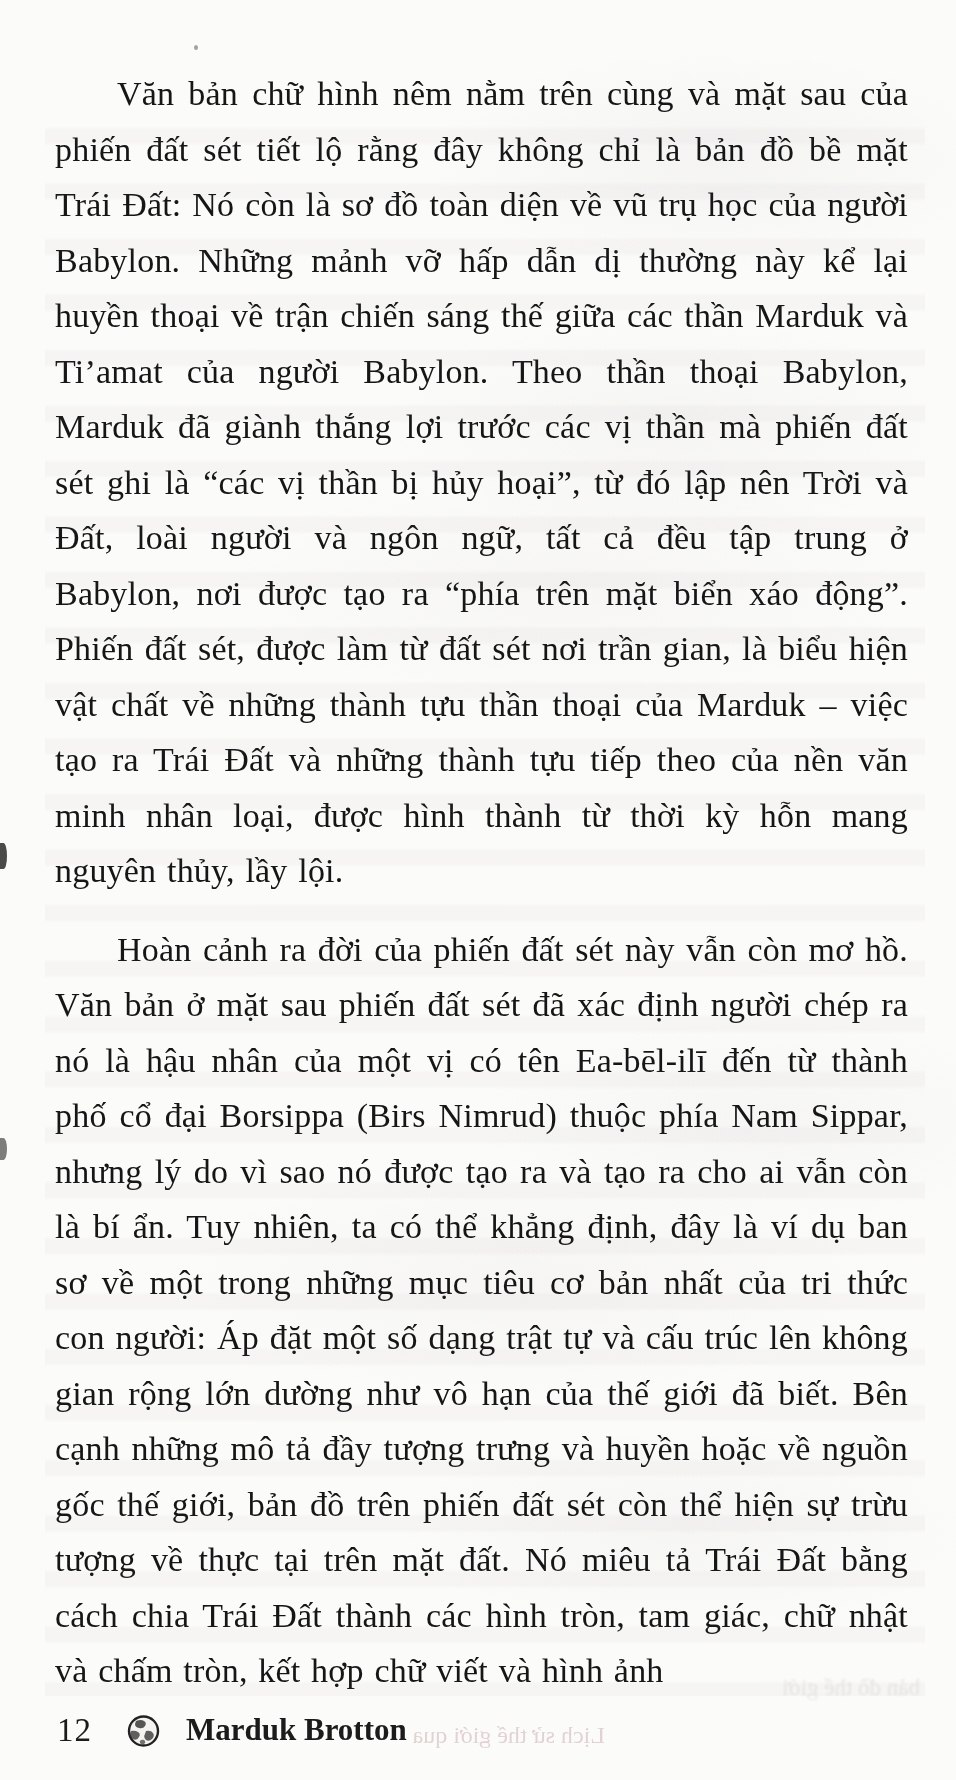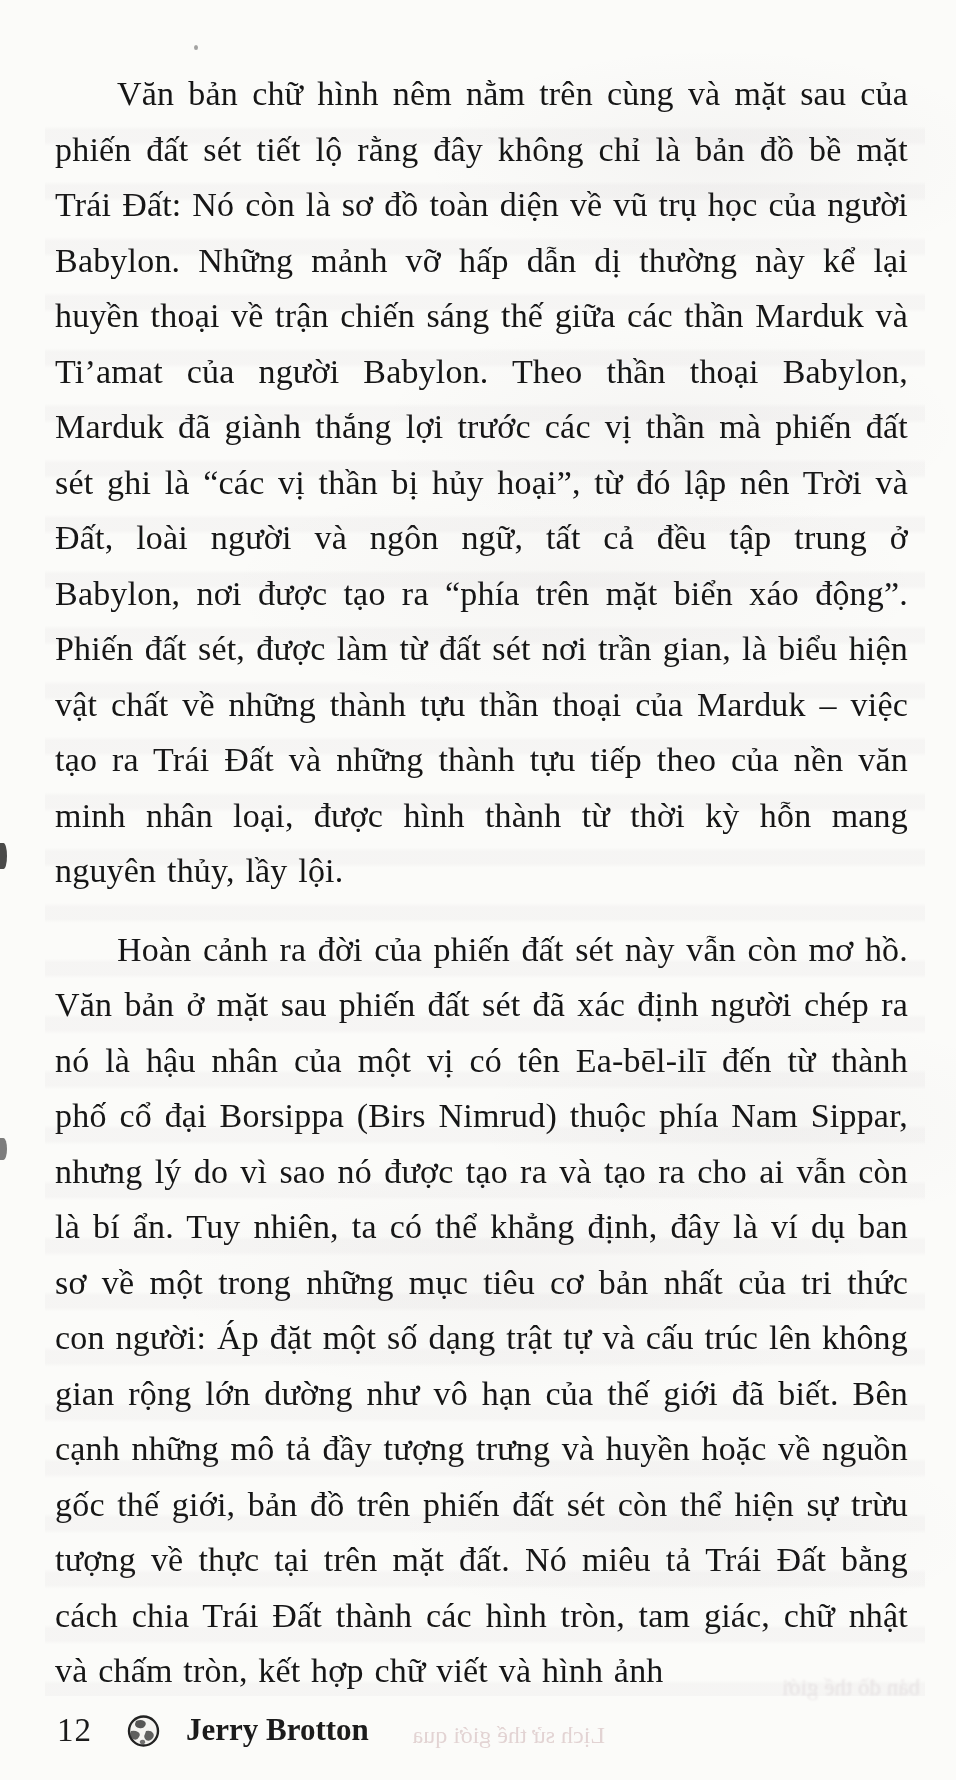--- a/index.html
+++ b/index.html
@@ -144,21 +144,21 @@
   <span class="page-number">12</span>
   <span class="globe">
     <svg width="35" height="35" viewBox="0 0 35 35">
       <circle cx="17.5" cy="18" r="14.5" fill="#f4f3f0" stroke="#222222" stroke-width="2.4"></circle>
       <path d="M10 8 q5 -2 8 0 q3 2 1 5 q-2 3 -6 2 q-4 -1 -4 -4 z" fill="#3a3a3a" opacity="0.85"></path>
       <path d="M5 18 q4 -1 7 1 q3 2 1 5 q-2 4 -6 2 q-3 -2 -3 -5 z" fill="#3a3a3a" opacity="0.8"></path>
       <path d="M20 18 q5 -1 7 2 q2 3 -1 6 q-3 3 -6 1 q-3 -3 -1 -6 z" fill="#3a3a3a" opacity="0.8"></path>
       <path d="M15 27 q3 -1 4 1 q1 2 -1 3 q-3 1 -4 -1 q-1 -2 1 -3 z" fill="#3a3a3a" opacity="0.7"></path>
     </svg>
   </span>
-  <span class="author">Jerry Brotton</span>
+  <span class="author">Marduk Brotton</span>
 </div>
 
 <div class="bleed-fragment">Lịch sử thế giới qua</div>
 <div class="bleed-fragment2">bản đồ thế giới</div>
 
 <div class="edge-mark m1"></div>
 <div class="edge-mark m2"></div>
 <div class="speck"></div>
 
 </body></html>

